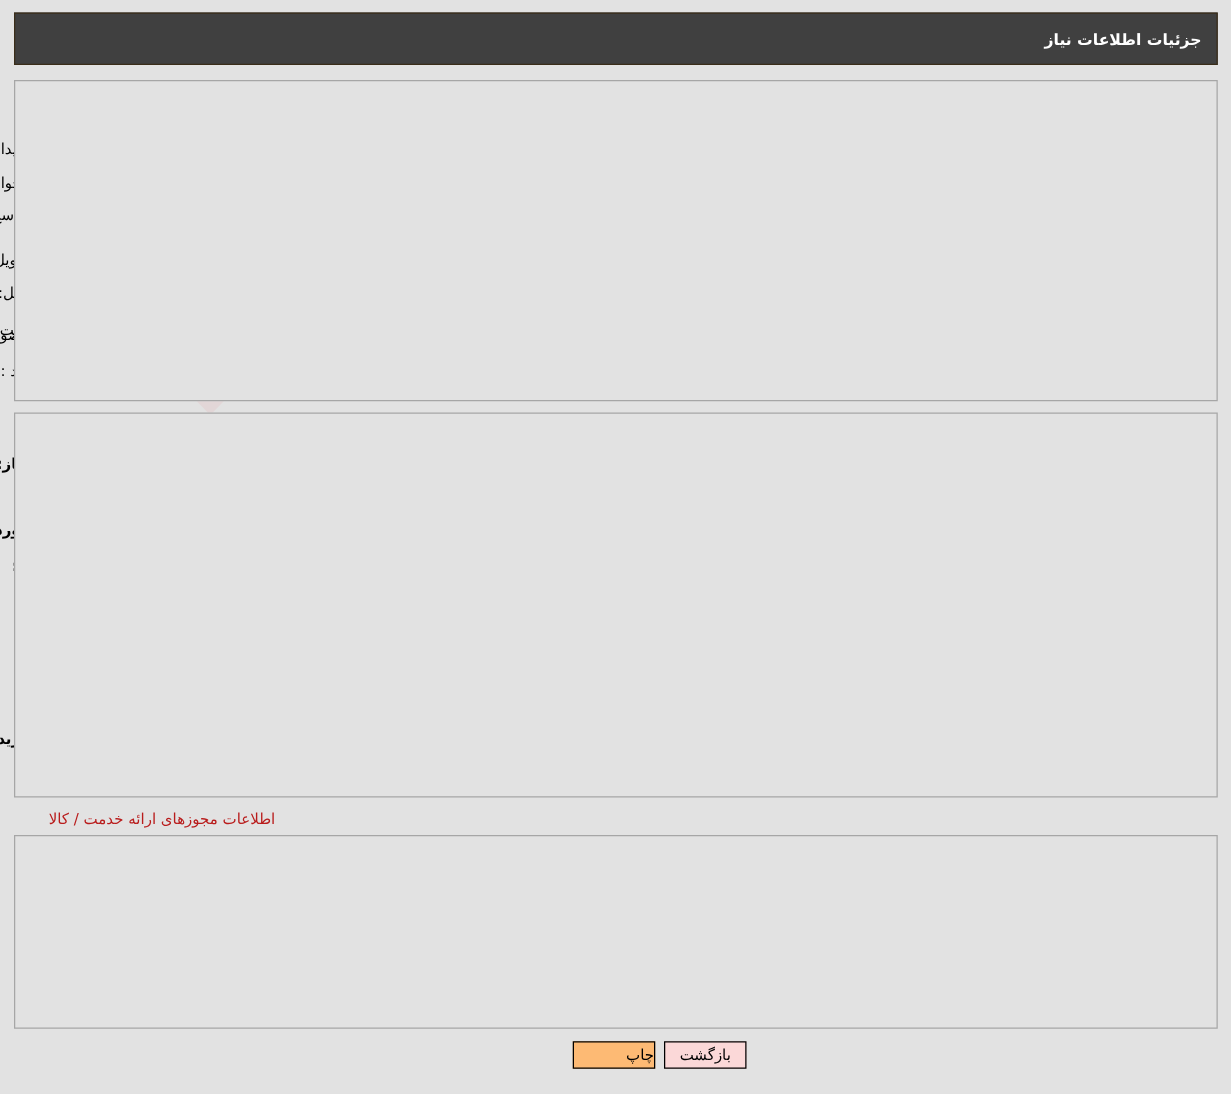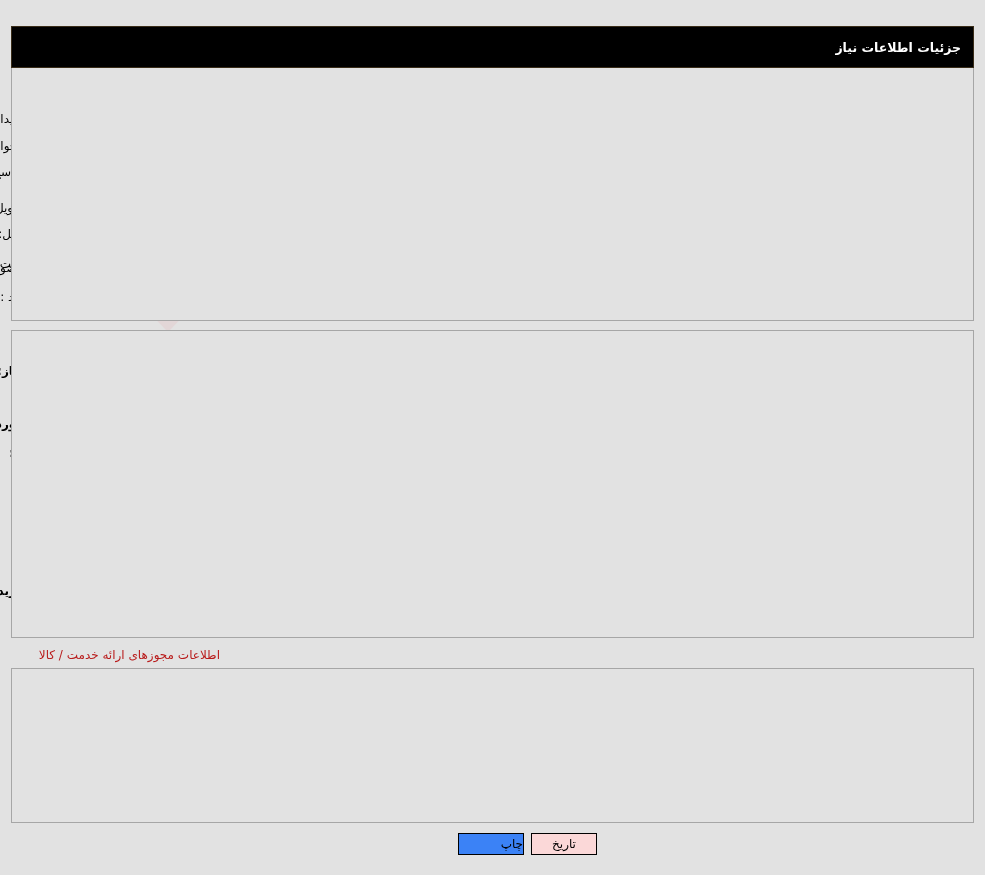--- a/index.html
+++ b/index.html
@@ -65,23 +65,23 @@
   .wm-arrow-stem{
     position:absolute;
     left:166px; top:12px;
     width:18px; height:32px;
     background:#dba7ad;
   }
 
   
   .title-bar {
     position: absolute;
-    left: 11px; top: 26px;
+    left: 11px; top: 10px;
     width: 963px; height: 42px;
-    background: #000000;
+    background: #404040;
     border: 1px solid #3a2d19;
     box-sizing: border-box;
     z-index: 2;
   }
   .title-bar .title-text {
     position: absolute;
     right: 12px; top: 13px;
     color: #ffffff;
     font-size: 12.5px;
     font-weight: bold;
@@ -261,21 +261,21 @@
   .btn {
     position: absolute;
     border: 1px solid #000;
     font-size: 12px;
     padding: 3px 0;
     width: 66px;
     text-align: center;
     cursor: pointer;
     box-sizing: border-box;
   }
-  .btn-print  { background: #3b82f6; padding-left: 47px; }
+  .btn-print  { background: #fdba74; padding-left: 47px; }
   .btn-back   { background: #fbd8d8; }
 
   .section-caption {
     position: absolute;
     font-size: 12px;
     color: #b91c1c;
   }
 </style>
 </head>
 <body>
@@ -425,13 +425,13 @@
         </span>
       </td>
       <td>
         <span class="permit-btn">مشاهده مجوز</span>
       </td>
     </tr>
   </tbody>
 </table>
 
 <div class="btn btn-print" style="right:461px; top:833px;">چاپ</div>
-<div class="btn btn-back" style="right:388px; top:833px;">تاریخ</div>
+<div class="btn btn-back" style="right:388px; top:833px;">بازگشت</div>
 
 </body></html>

